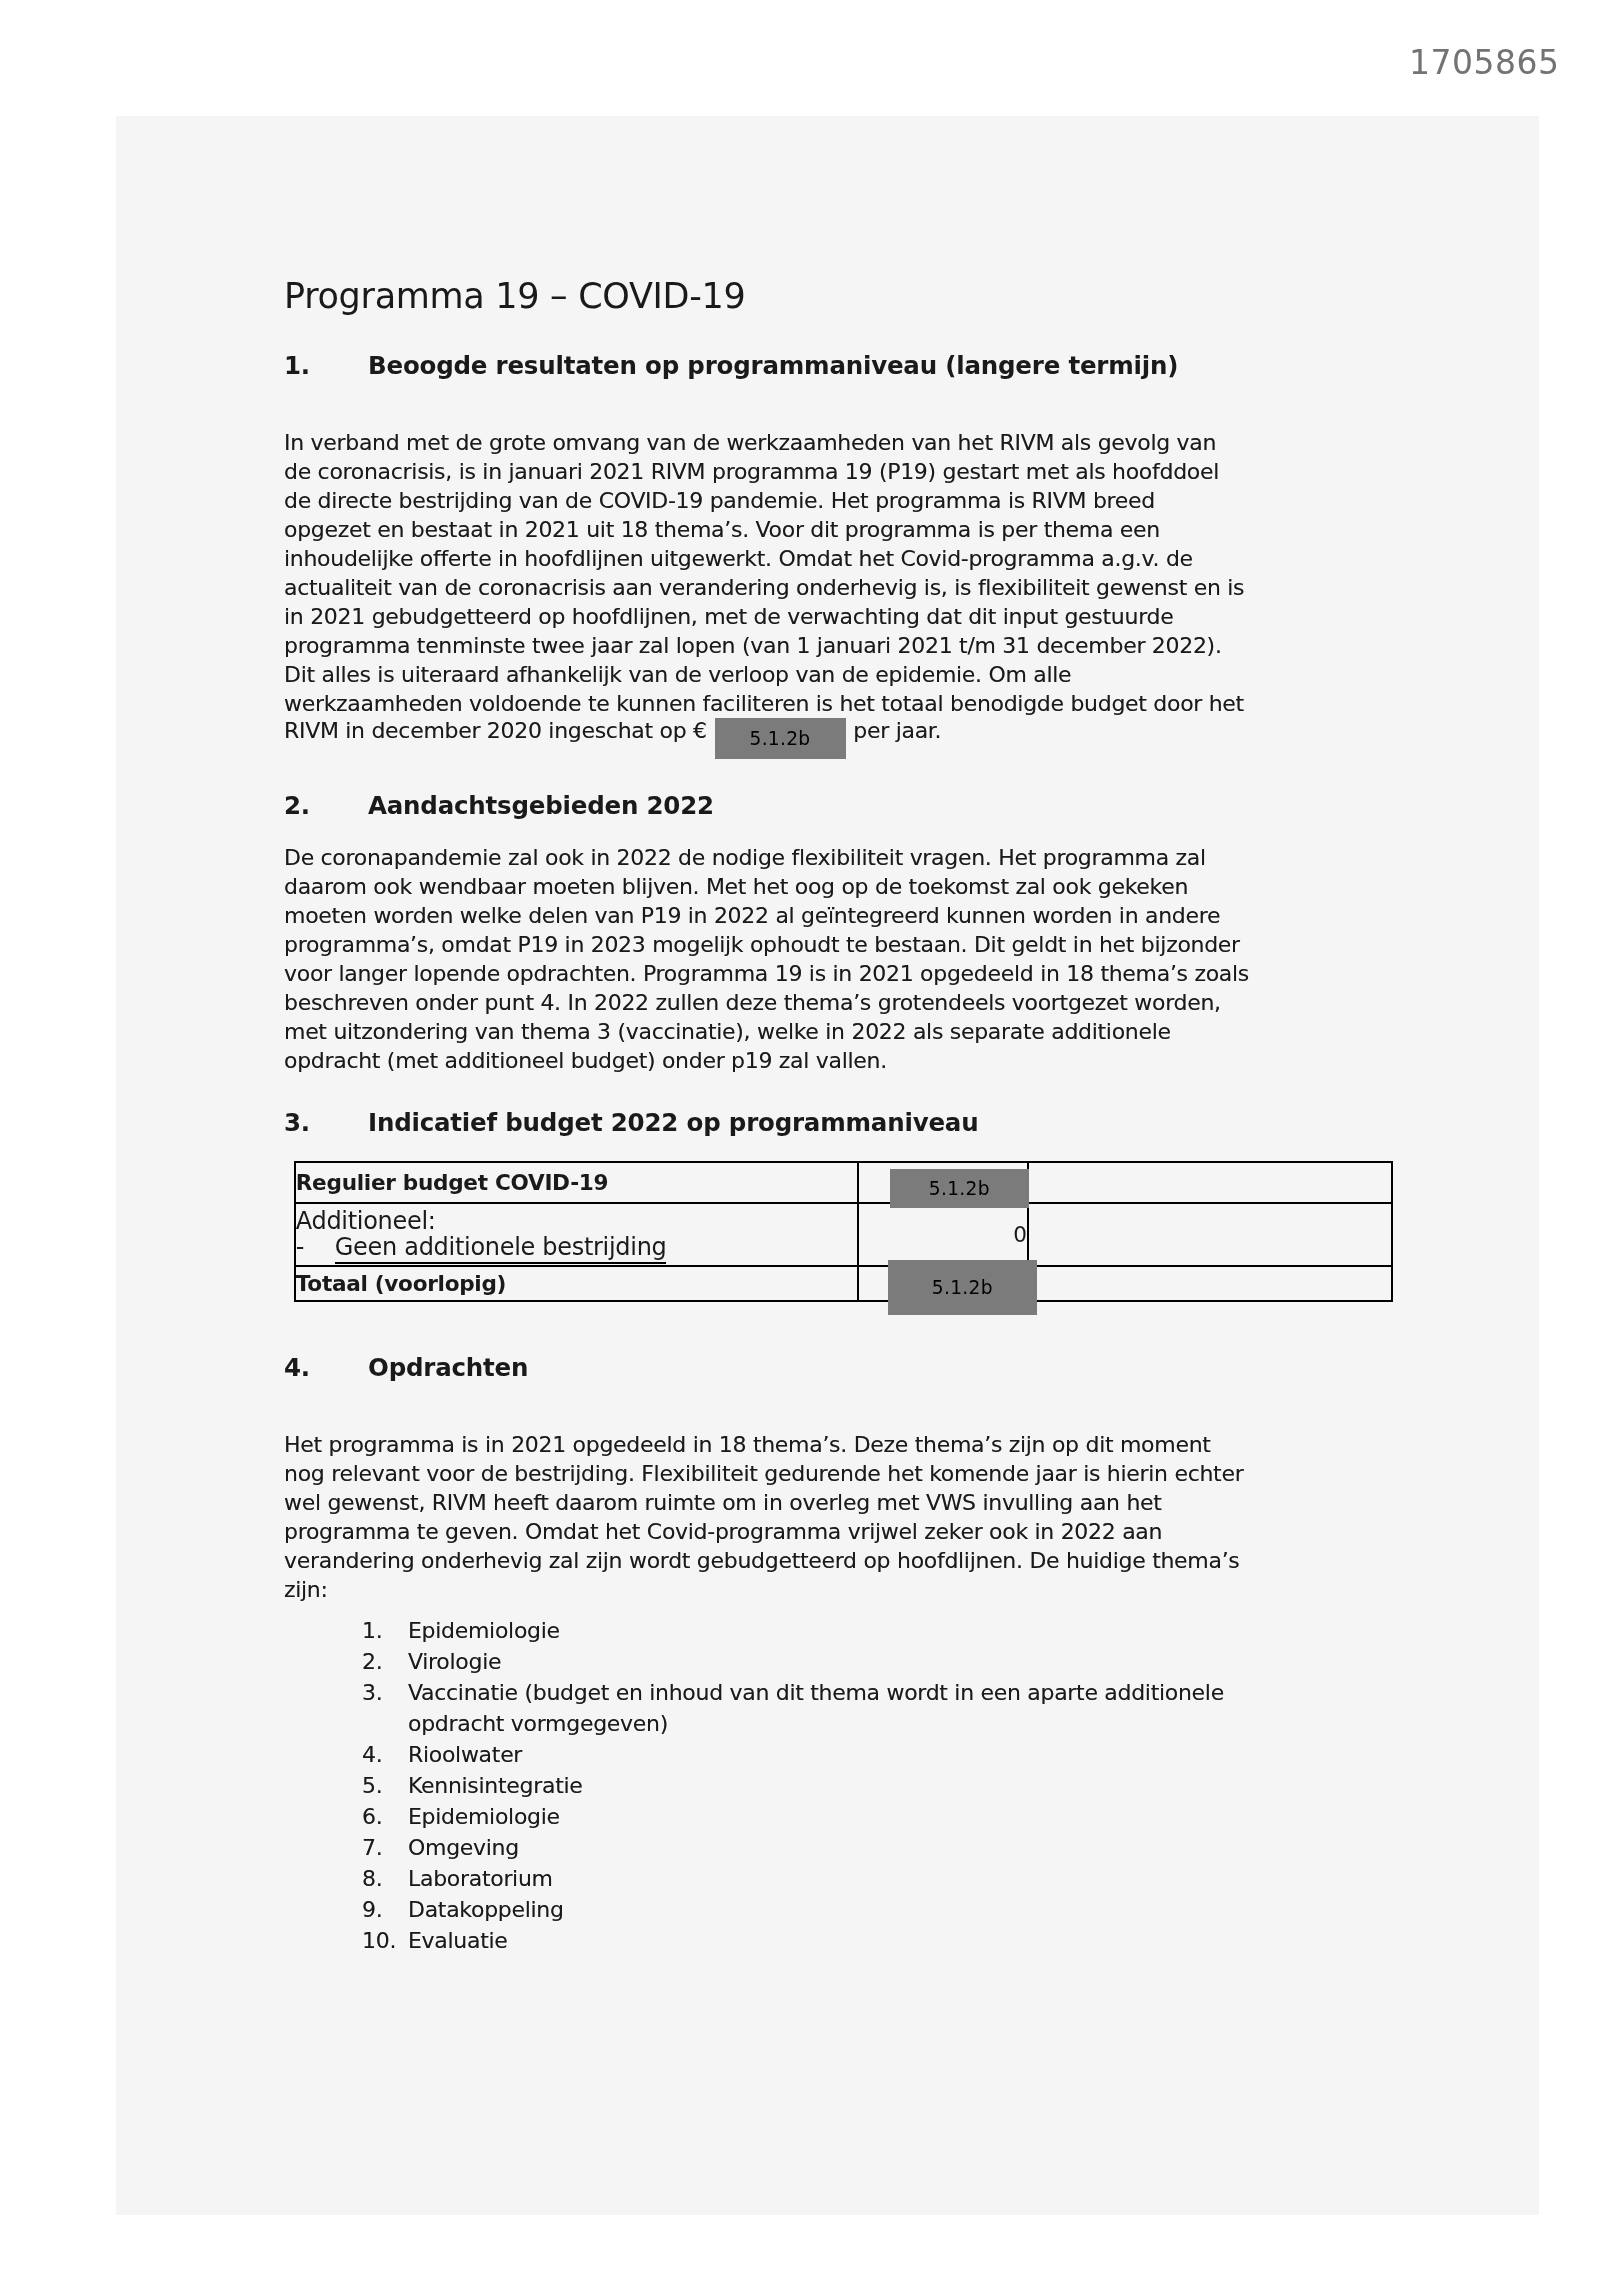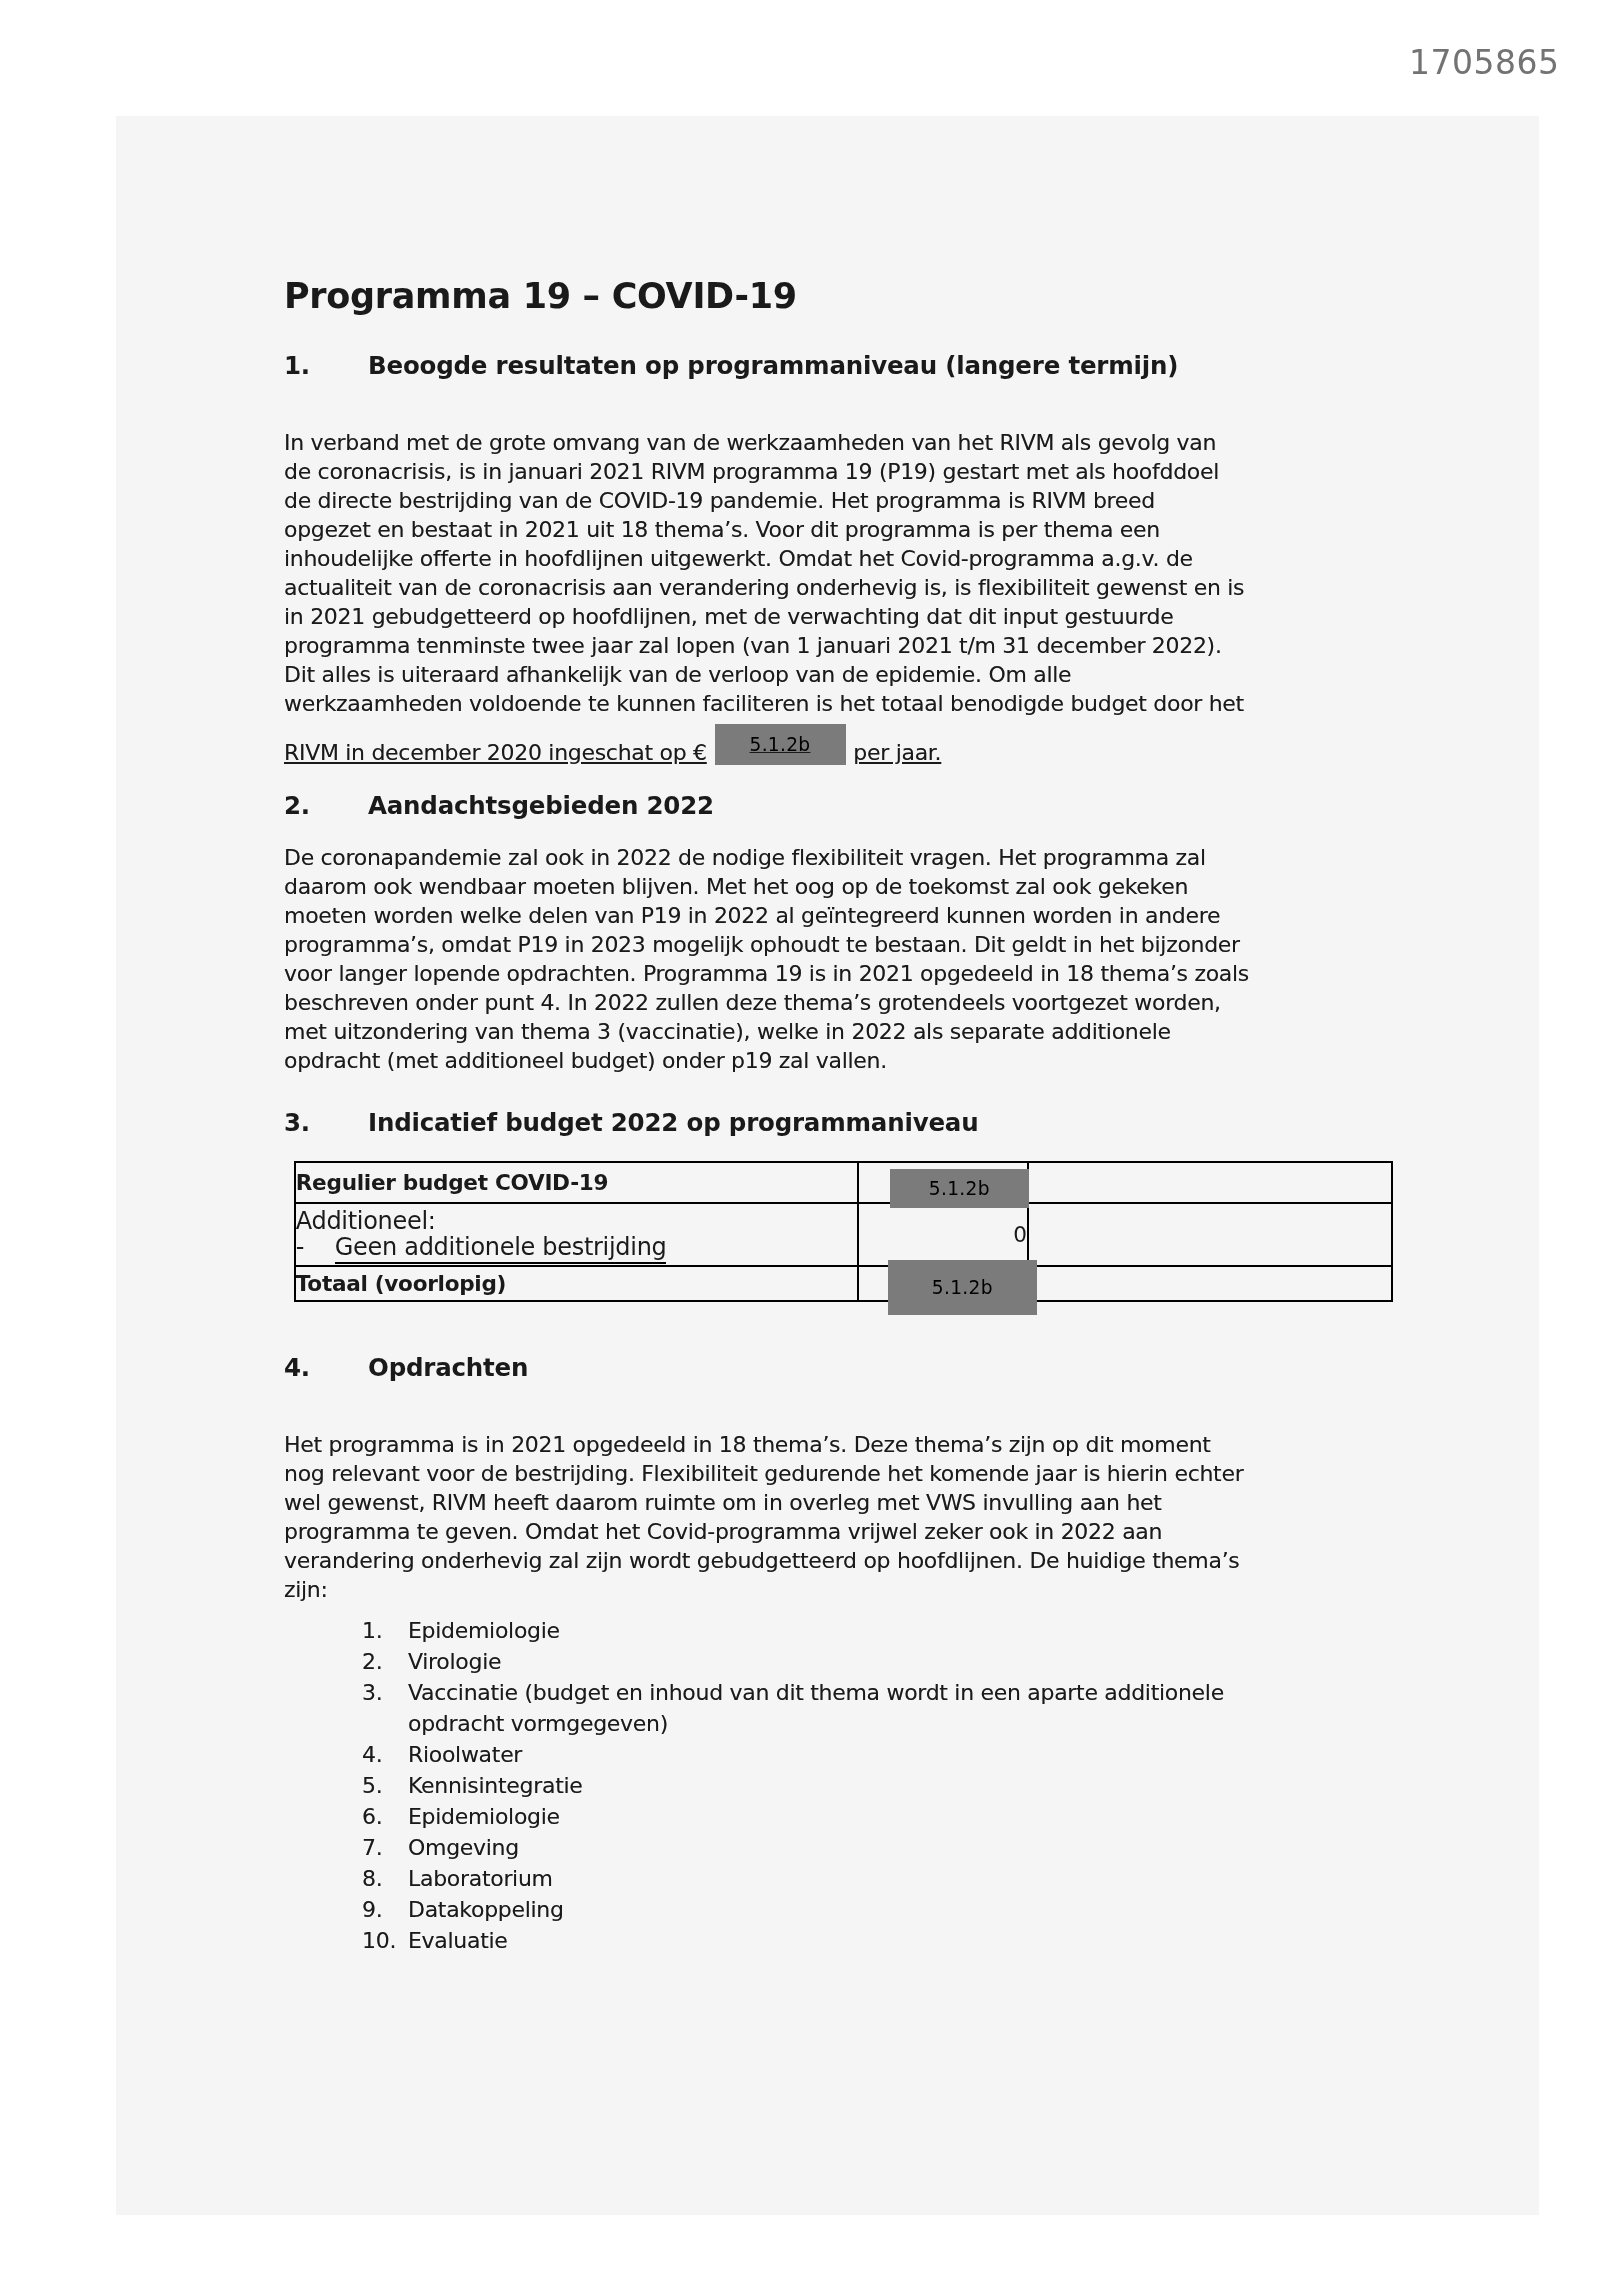--- a/index.html
+++ b/index.html
@@ -14,38 +14,37 @@
     background:#f5f5f5;
   }
   .doc-number{
     position:absolute;left:1409px;top:43px;
     font-size:33px;letter-spacing:0.5px;color:#737373;
   }
   .content{
     position:absolute;left:284px;top:276px;width:1108px;
   }
   .doc-title{
-    font-size:35px;font-weight:bold;margin:0 0 35px 0;letter-spacing:-0.3px;
+    font-size:35px;font-weight:normal;margin:0 0 35px 0;letter-spacing:-0.3px;
   }
   .sec-head{
     display:flex;align-items:baseline;
     font-size:24.5px;font-weight:bold;margin:0 0 23.5px 0;letter-spacing:-0.2px;
   }
   .sec-num{width:84px;flex:0 0 84px;}
   .para{
     font-size:22px;line-height:29px;white-space:pre-line;
     letter-spacing:-0.3px;margin:0 0 25.5px 0;
     text-shadow:0 0 0.5px rgba(0,0,0,0.35);
   }
   .para.no-gap{margin-bottom:0;margin-top:48px;}
   .inline-line{
-    display:flex;align-items:flex-end;height:47px;
+    display:flex;align-items:flex-start;height:47px;
     font-size:22px;letter-spacing:-0.3px;margin:0 0 25.5px 0;
     text-shadow:0 0 0.5px rgba(0,0,0,0.35);
-    text-decoration:underline;
   }
   .redact{
     background:#7b7b7b;color:#000000;
     font-size:18.6px;letter-spacing:0.3px;text-align:center;text-shadow:none;
   }
   .redact.inline-box{
     flex:0 0 131px;width:131px;height:41px;line-height:41px;margin:0 7.8px 0 7.8px;
   }
   .sec-head.h3{margin-top:33px;}
   .budget-table{

